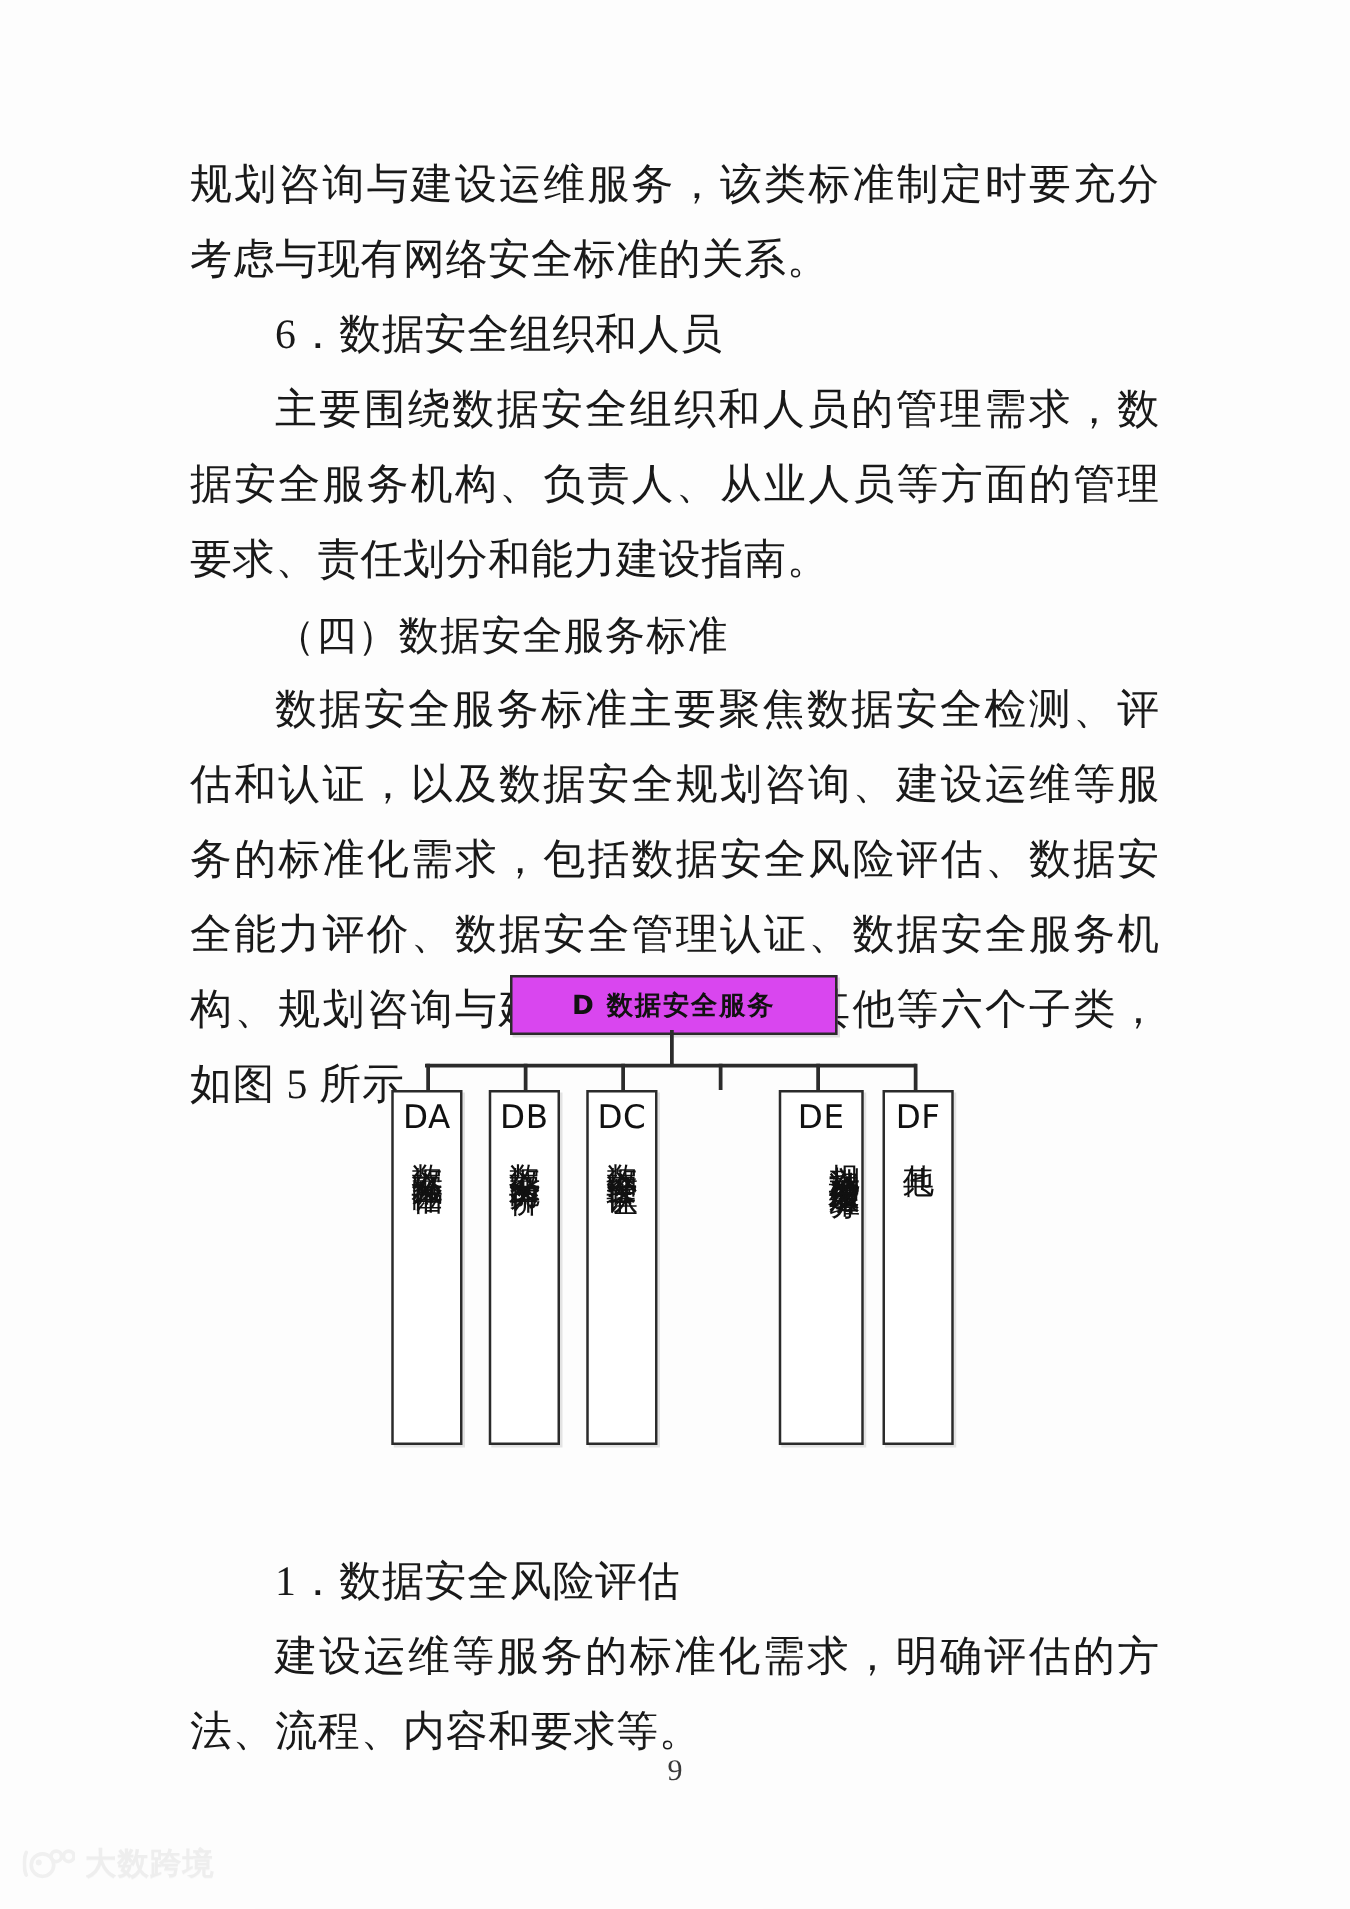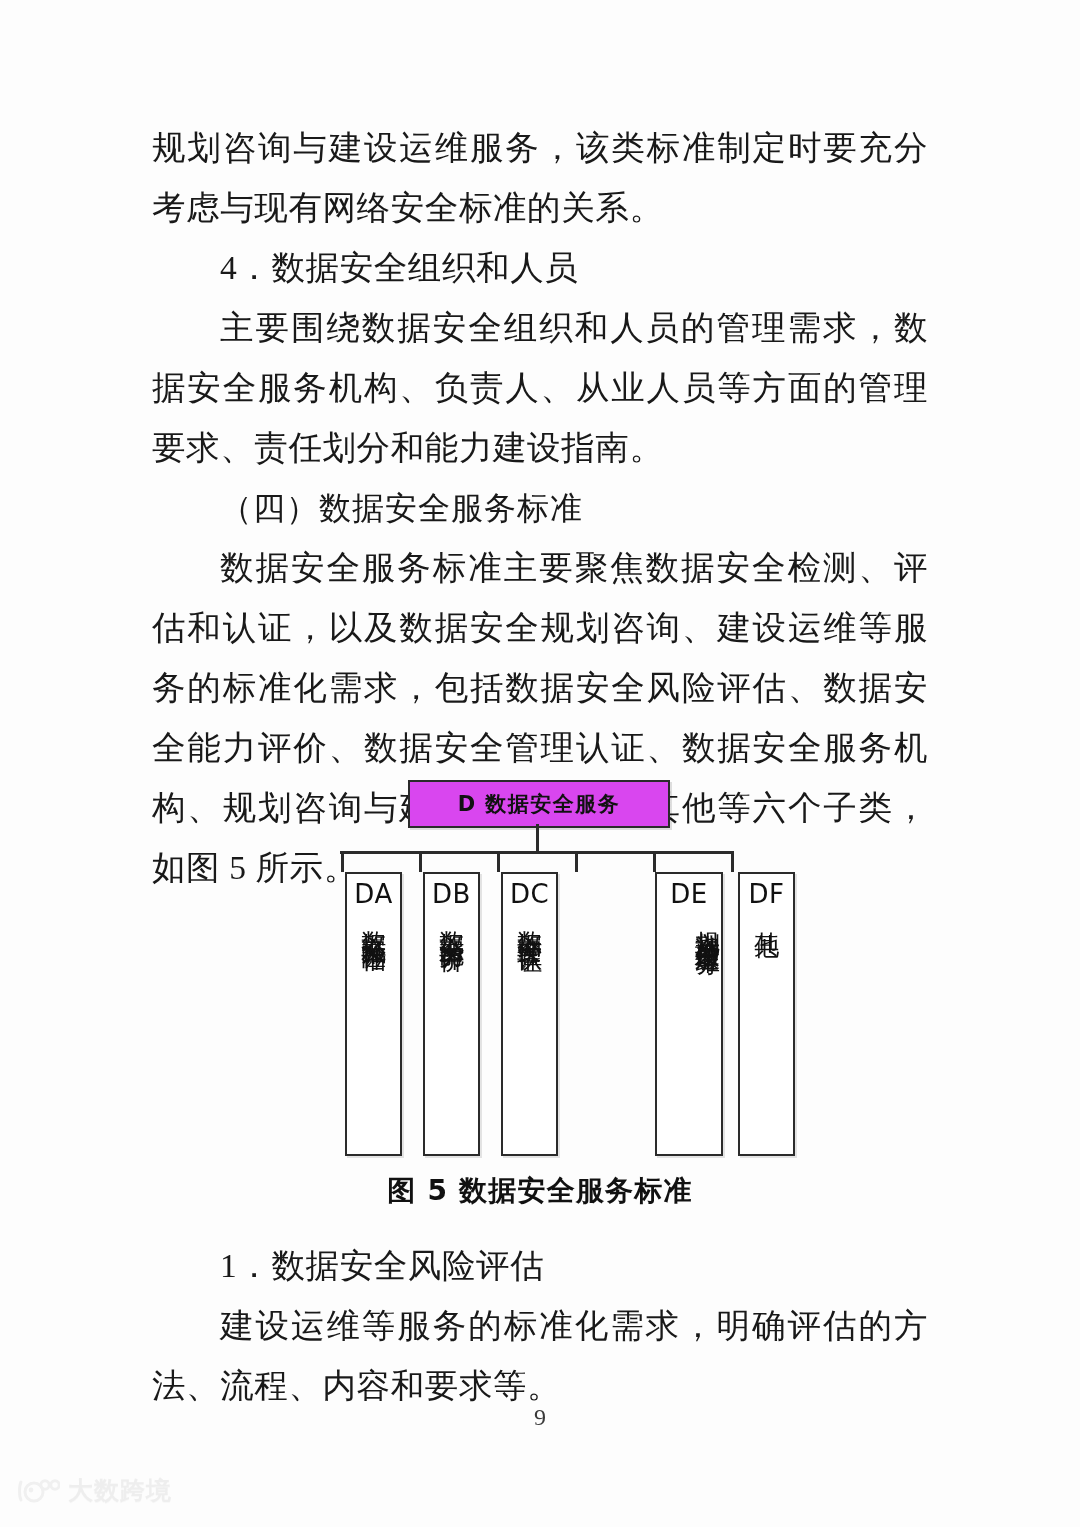--- a/index.html
+++ b/index.html
@@ -100,21 +100,20 @@
     height: 21px;
     background: #2b2b2b;
   }
 
   .leaf-row {
     position: absolute;
     left: 0;
     top: 94px;
     width: 912px;
     height: 284px;
-    margin-left: 32px;
   }
   .leaf {
     position: absolute;
     top: 0;
     height: 284px;
     border: 2.5px solid #2b2b2b;
     background: #fff;
     box-shadow: 2px 2px 0 rgba(0,0,0,0.10);
     box-sizing: border-box;
     padding-top: 4px;
@@ -216,21 +215,21 @@
     text-shadow: 0 1px 0 #f4f4f4;
   }
 </style>
 </head>
 <body>
 
 <div class="page">
 
   <div class="body-col">
     <p class="para">规划咨询与建设运维服务，该类标准制定时要充分考虑与现有网络安全标准的关系。</p>
-    <p class="para numbered">4．数据安全组织和人员</p>
+    <p class="para numbered">6．数据安全组织和人员</p>
     <p class="para indent">主要围绕数据安全组织和人员的管理需求，数据安全服务机构、负责人、从业人员等方面的管理要求、责任划分和能力建设指南。</p>
     <p class="para heading-sub numbered">（四）数据安全服务标准</p>
     <p class="para indent">数据安全服务标准主要聚焦数据安全检测、评估和认证，以及数据安全规划咨询、建设运维等服务的标准化需求，包括数据安全风险评估、数据安全能力评价、数据安全管理认证、数据安全服务机构、规划咨询与建设运维服务、其他等六个子类，如图 5 所示。</p>
   </div>
 
   <div class="figure">
     <div class="diagram">
 
       <div class="root-box">D 数据安全服务</div>
 
@@ -269,21 +268,20 @@
 
         <div class="leaf" style="left:623px;width:68px">
           <span class="code">DE</span>
           <span class="vlabel-wide">规划咨询与建设运维服务</span>
         </div>
 
       </div>
     </div>
   </div>
 
-  <div class="caption">图 5  数据安全服务标准</div>
 
   <div class="lower-col">
     <p class="para numbered">1．数据安全风险评估</p>
     <p class="para indent">建设运维等服务的标准化需求，明确评估的方法、流程、内容和要求等。</p>
   </div>
 
   <div class="page-number">9</div>
 
   <div class="watermark">
     <span class="mark">

